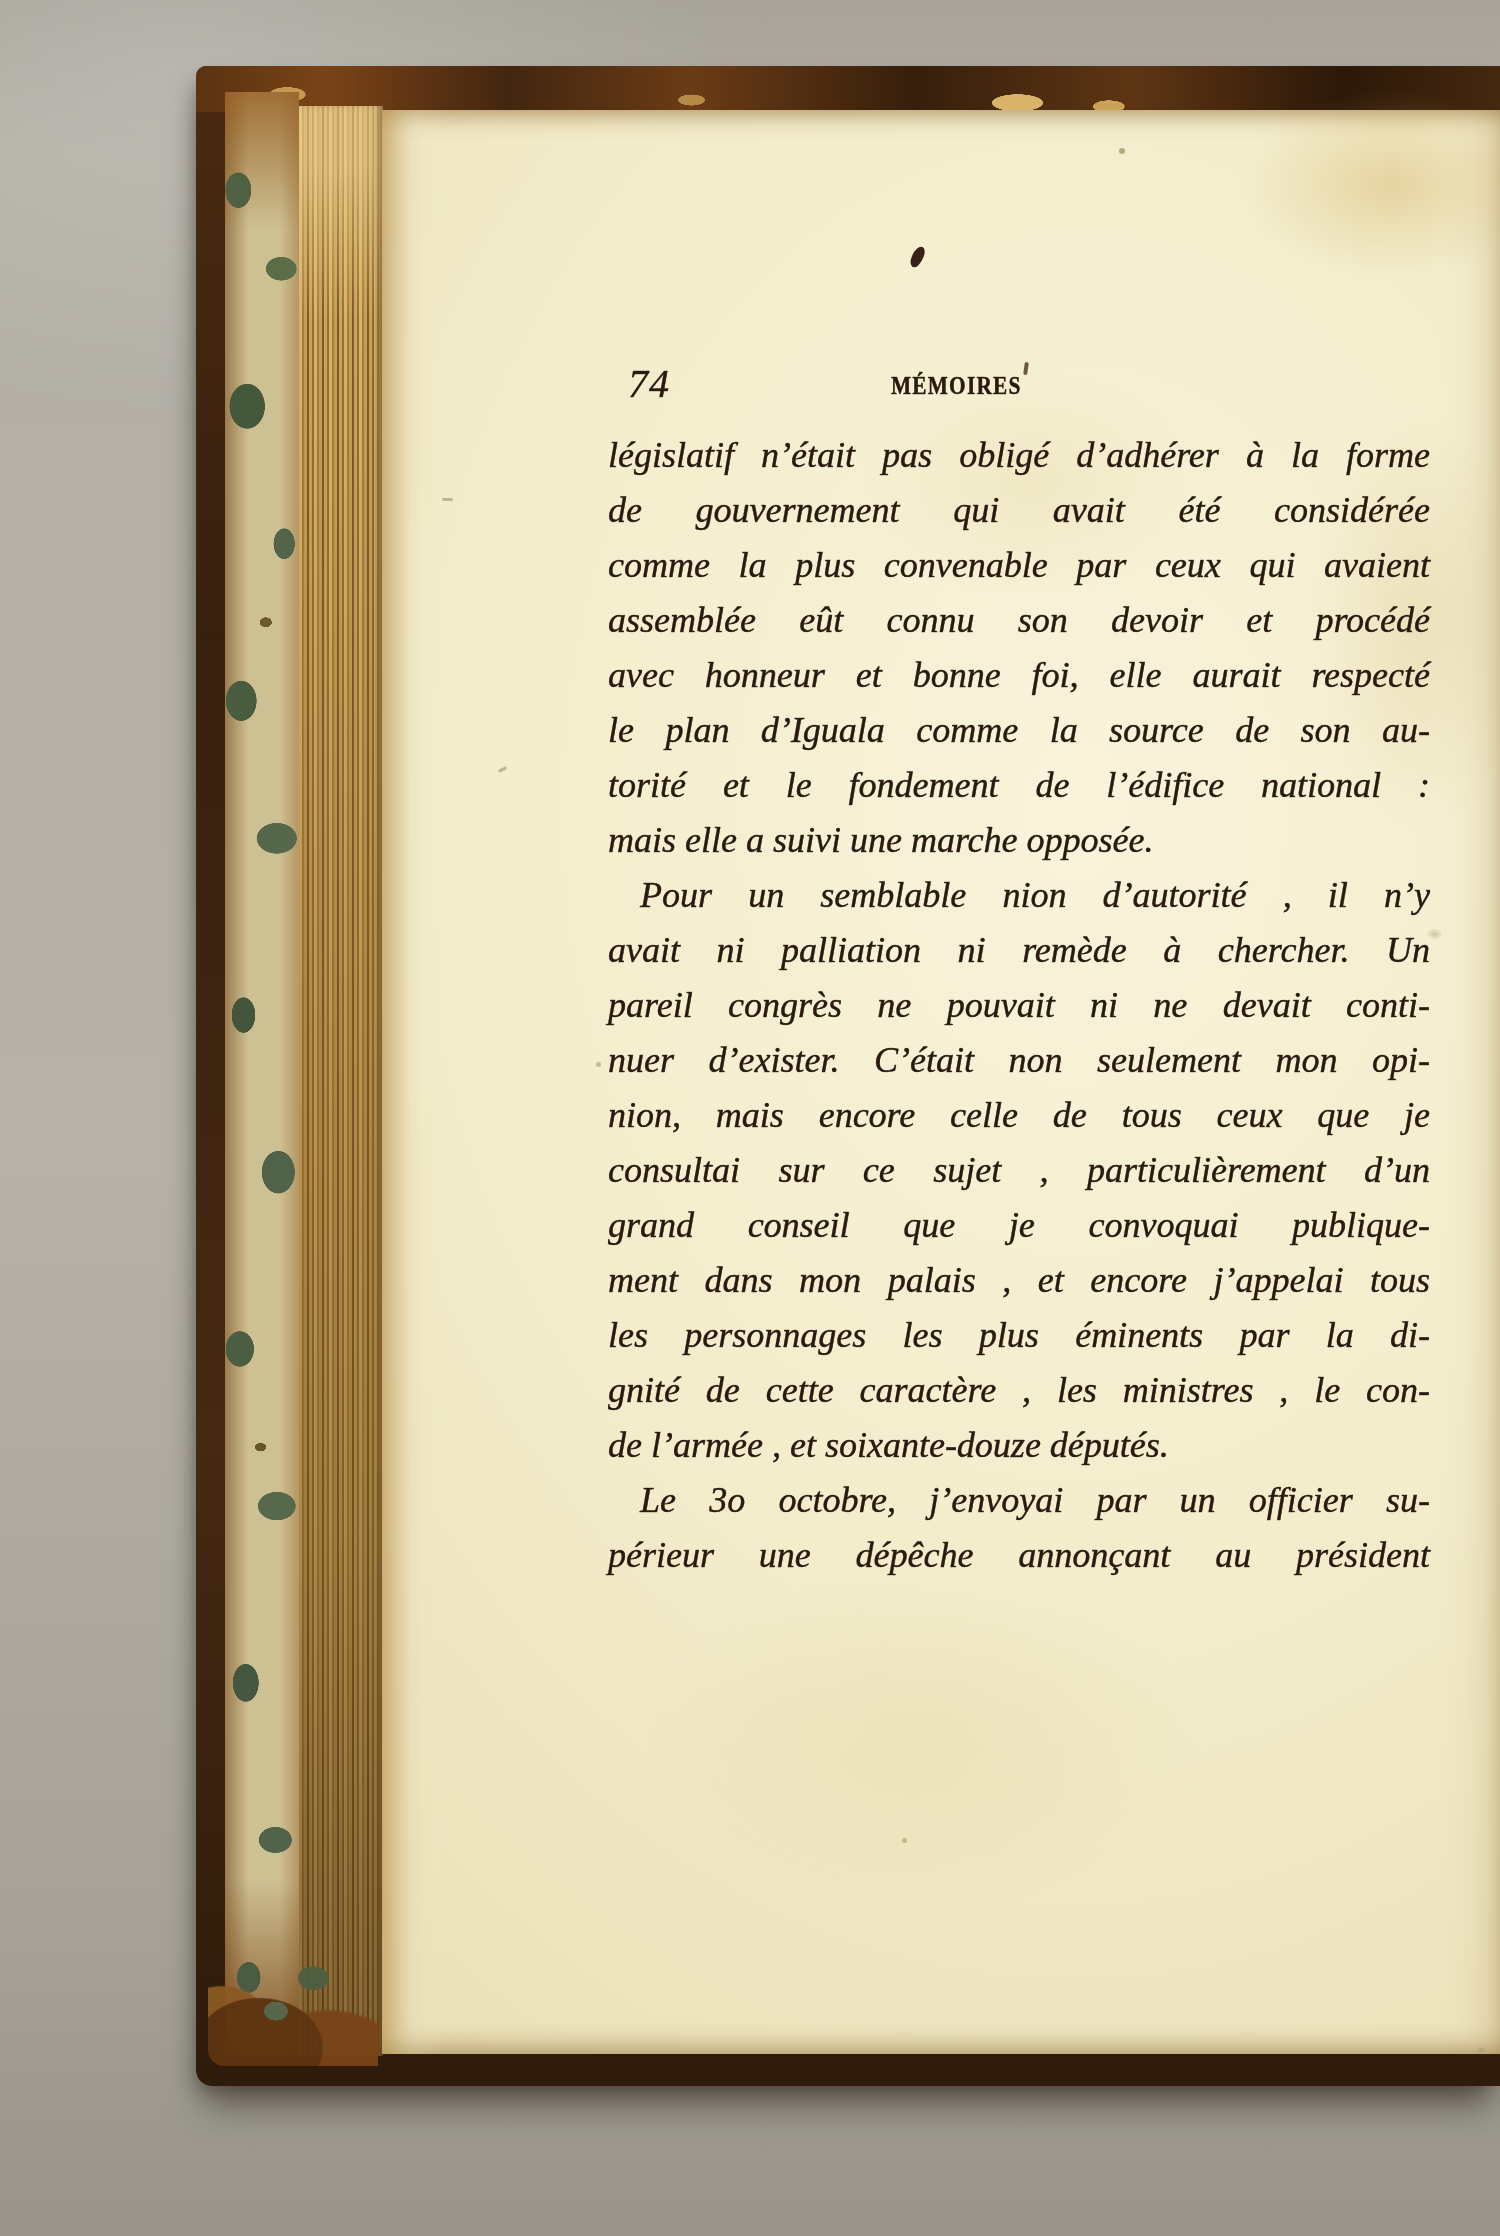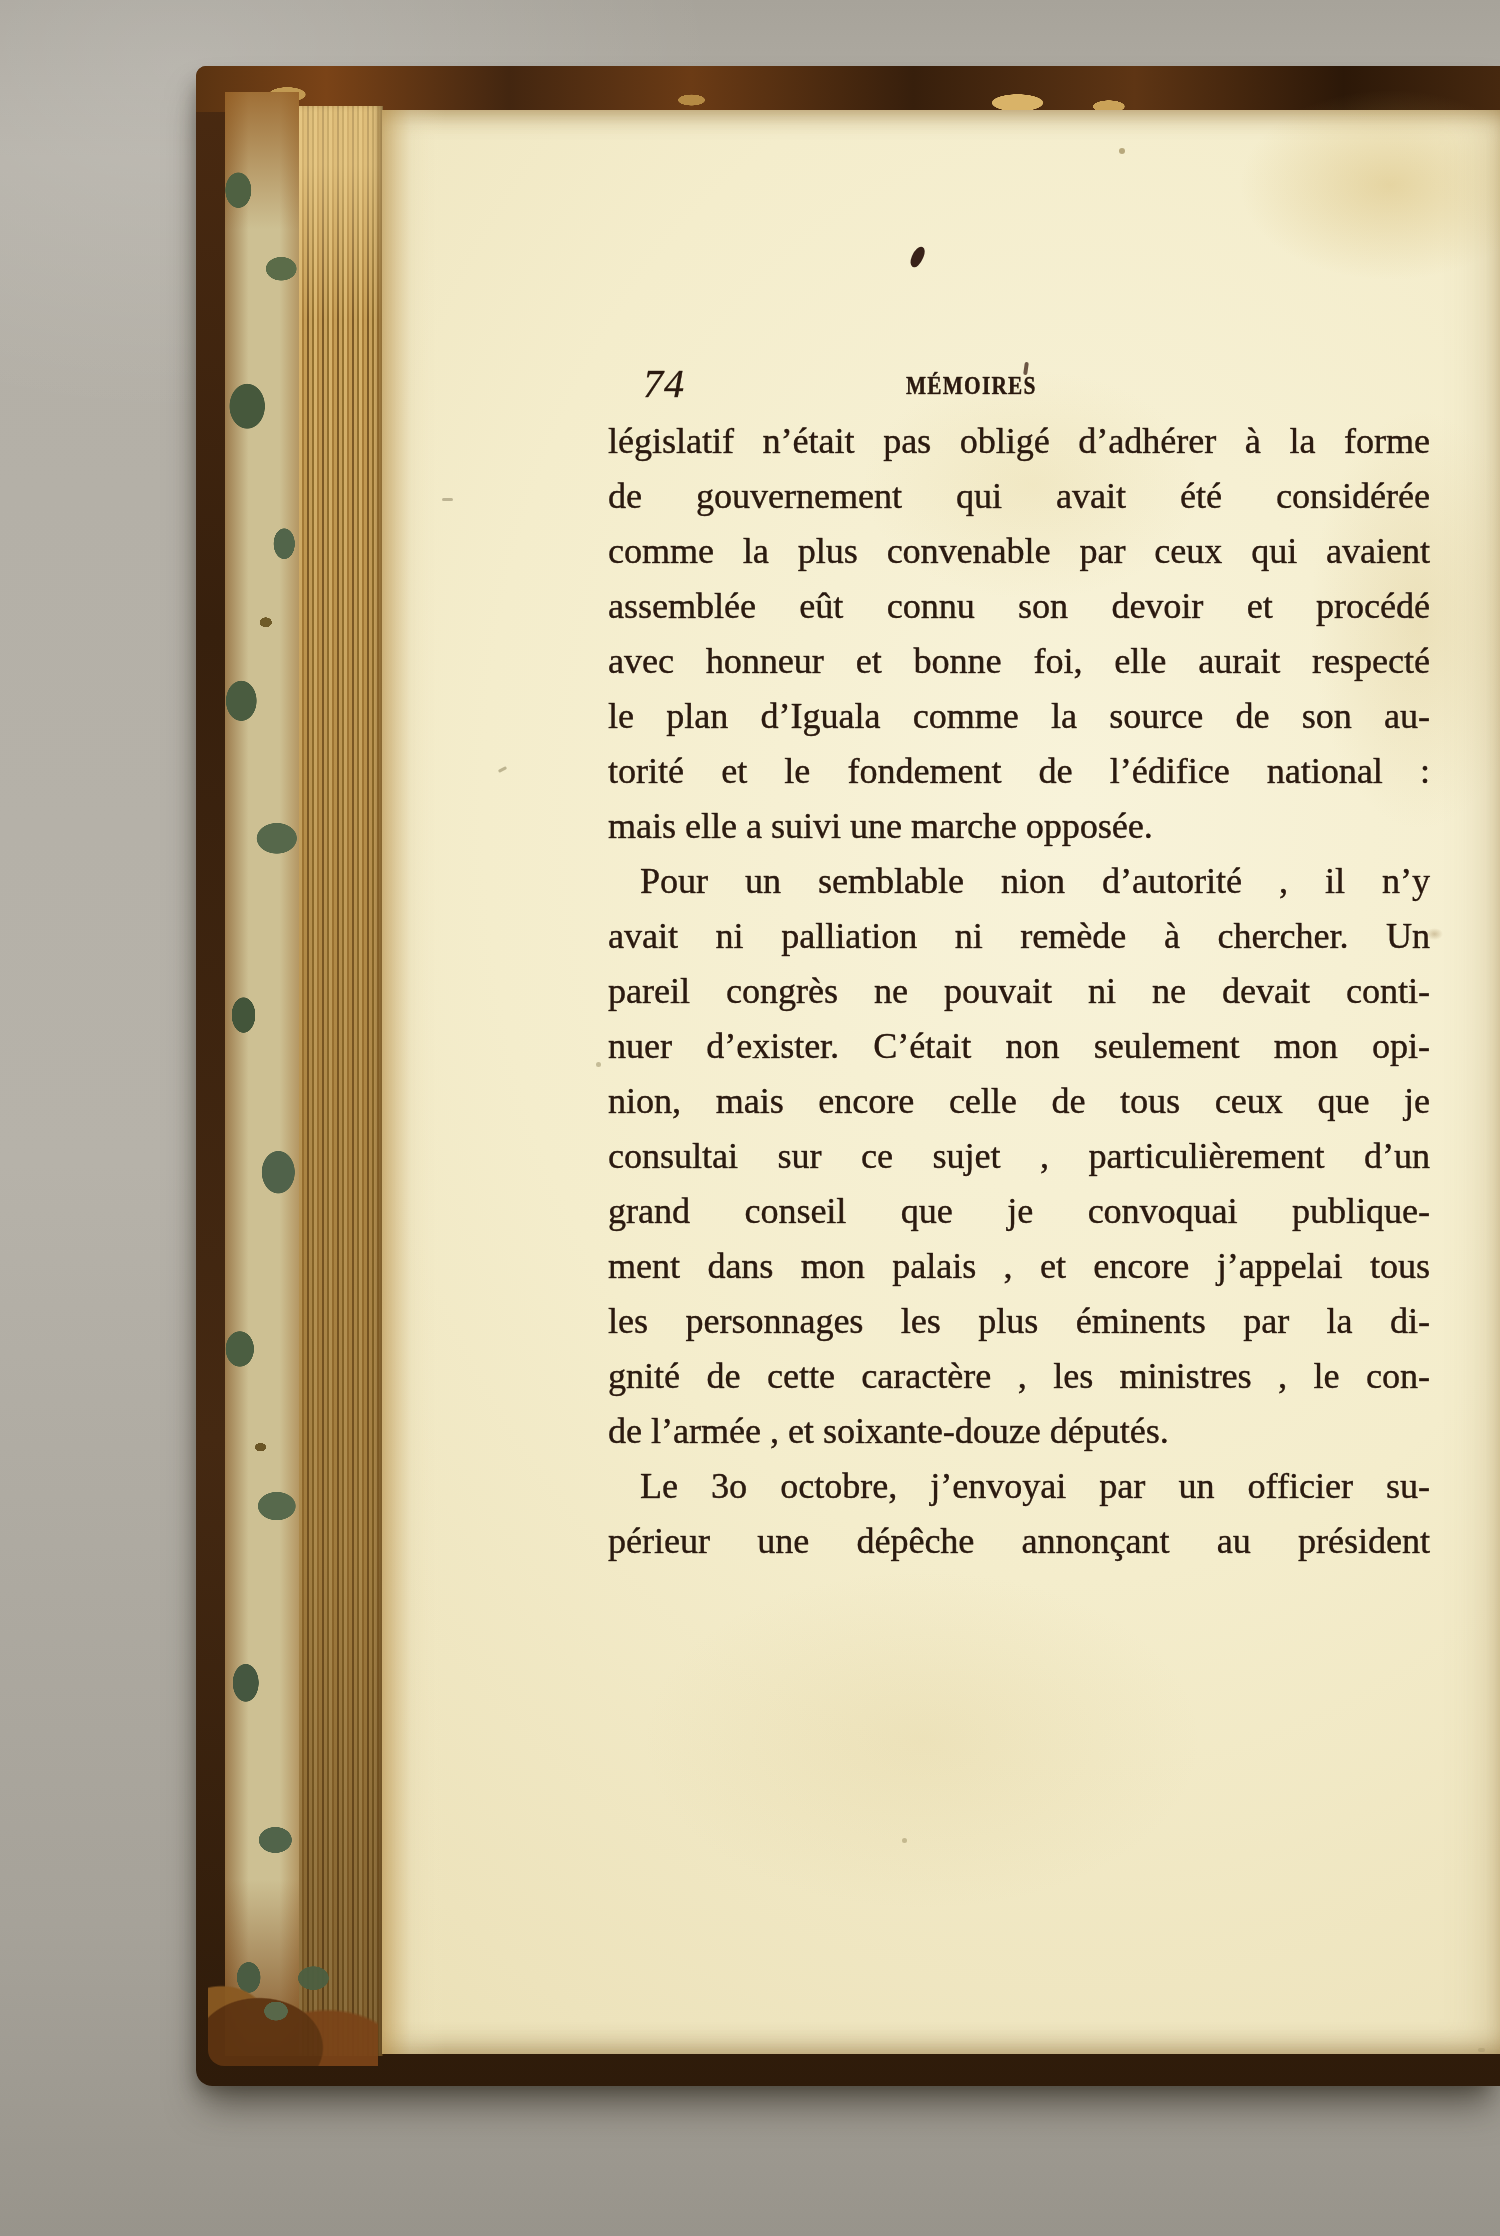--- a/index.html
+++ b/index.html
@@ -91,27 +91,27 @@
   .stain.s2{right:-30px;top:300px;width:220px;height:420px;
     background:radial-gradient(closest-side, rgba(196,166,92,.2), rgba(196,166,92,0));}
   .stain.s3{left:480px;top:260px;width:340px;height:230px;
     background:radial-gradient(closest-side, rgba(212,188,112,.16), rgba(212,188,112,0));}
   .stain.s4{left:260px;top:1460px;width:560px;height:340px;
     background:radial-gradient(closest-side, rgba(200,172,96,.13), rgba(200,172,96,0));}
   .speck{position:absolute;pointer-events:none;}
   
   .ink{color:#2b1a10;-webkit-text-stroke:.35px rgba(43,26,16,.8);
        text-shadow:.3px .4px .6px rgba(43,26,16,.5);}
-  .header{position:absolute;top:250px;left:239px;width:822px;height:60px;}
+  .header{position:absolute;top:250px;left:224px;width:822px;height:60px;}
   .pagenum{position:absolute;left:22px;top:0;font-size:40px;font-style:italic;letter-spacing:1px;}
   .runtitle{position:absolute;left:285px;top:12px;font-size:25px;font-weight:700;
             letter-spacing:1.5px;transform:scaleX(.85);transform-origin:left center;white-space:nowrap;}
   .body{
-    position:absolute;top:304px;left:226px;width:822px;
-    font-size:36px;line-height:55px;
+    position:absolute;top:318px;left:226px;width:822px;
+    font-size:36px;line-height:55px;font-style:italic;
   }
   .line{text-align:justify;text-align-last:justify;text-justify:inter-word;white-space:normal;}
   .line.last{text-align-last:left;}
   .line.indent{text-indent:32px;}
 </style>
 </head>
 <body>
 
 <div class="scene">
   <div class="book">

